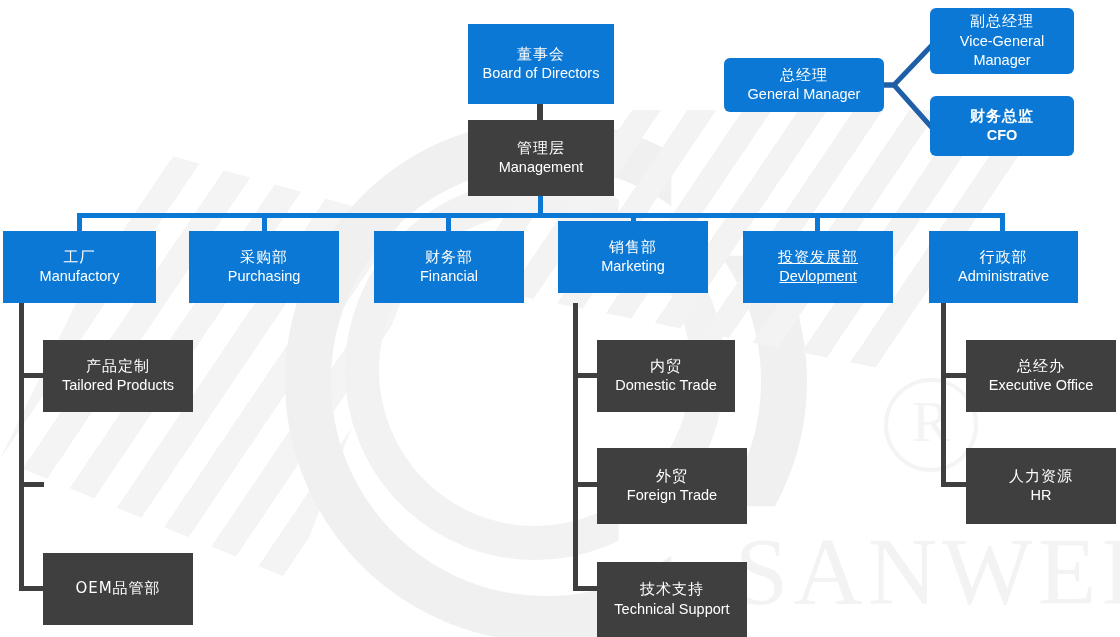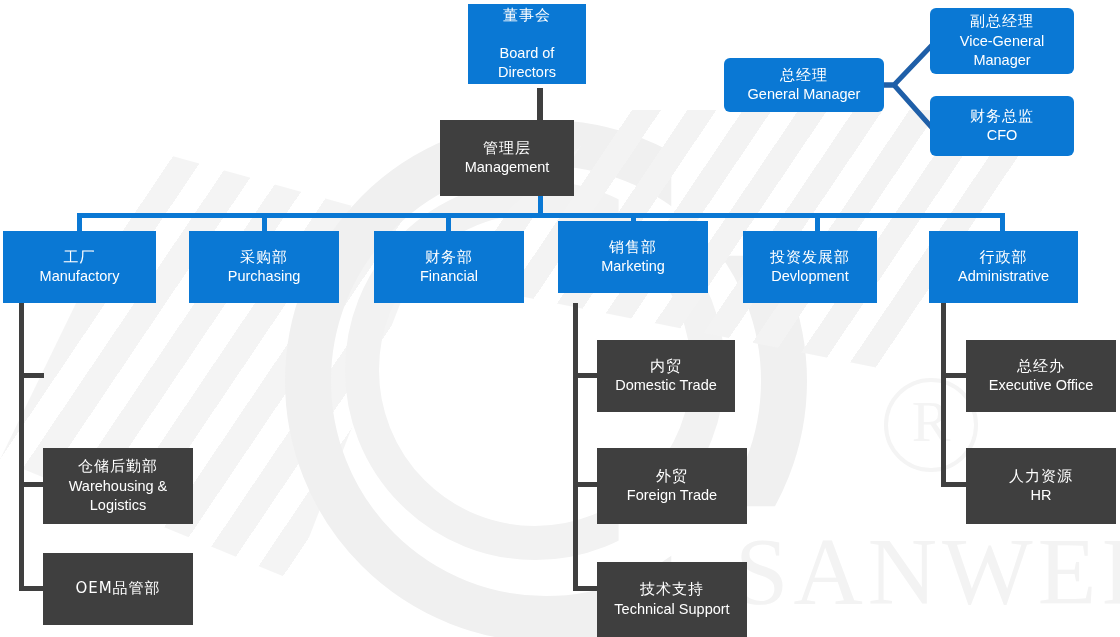--- a/index.html
+++ b/index.html
@@ -167,41 +167,41 @@
 
   <div class="conn conn-dark" style="left:573px; top:303px; width:5px; height:288px;"></div>
   <div class="conn conn-dark" style="left:573px; top:373px; width:25px; height:5px;"></div>
   <div class="conn conn-dark" style="left:573px; top:482px; width:25px; height:5px;"></div>
   <div class="conn conn-dark" style="left:573px; top:586px; width:25px; height:5px;"></div>
 
   <div class="conn conn-dark" style="left:941px; top:303px; width:5px; height:184px;"></div>
   <div class="conn conn-dark" style="left:941px; top:373px; width:25px; height:5px;"></div>
   <div class="conn conn-dark" style="left:941px; top:482px; width:25px; height:5px;"></div>
 
-  <div class="node blue" style="left:468px; top:4px; width:118px; height:80px;justify-content:space-between;">
+  <div class="node blue" style="left:468px; top:24px; width:146px; height:80px;">
     <span class="zh">董事会</span>
     <span class="en">Board of Directors</span>
   </div>
 
-  <div class="node dark" style="left:440px; top:120px; width:134px; height:76px;">
+  <div class="node dark" style="left:468px; top:120px; width:146px; height:76px;">
     <span class="zh">管理层</span>
     <span class="en">Management</span>
   </div>
 
   <div class="node blue rounded" style="left:724px; top:58px; width:160px; height:54px;">
     <span class="zh">总经理</span>
     <span class="en">General Manager</span>
   </div>
 
   <div class="node blue rounded" style="left:930px; top:8px; width:144px; height:66px;">
     <span class="zh">副总经理</span>
     <span class="en wrap">Vice-General Manager</span>
   </div>
 
-  <div class="node blue rounded" style="left:930px; top:96px; width:144px; height:60px;">
+  <div class="node blue rounded" style="left:930px; top:96px; width:144px; height:60px;font-weight:bold;">
     <span class="zh">财务总监</span>
     <span class="en">CFO</span>
   </div>
 
   <div class="node blue" style="left:3px; top:231px; width:153px; height:72px;">
     <span class="zh">工厂</span>
     <span class="en">Manufactory</span>
   </div>
 
   <div class="node blue" style="left:189px; top:231px; width:150px; height:72px;">
@@ -212,35 +212,35 @@
   <div class="node blue" style="left:374px; top:231px; width:150px; height:72px;">
     <span class="zh">财务部</span>
     <span class="en">Financial</span>
   </div>
 
   <div class="node blue" style="left:558px; top:221px; width:150px; height:72px;">
     <span class="zh">销售部</span>
     <span class="en">Marketing</span>
   </div>
 
-  <div class="node blue" style="left:743px; top:231px; width:134px; height:72px;">
+  <div class="node blue" style="left:743px; top:231px; width:150px; height:72px;text-decoration:underline;">
     <span class="zh">投资发展部</span>
     <span class="en">Devlopment</span>
   </div>
 
   <div class="node blue" style="left:929px; top:231px; width:149px; height:72px;">
     <span class="zh">行政部</span>
     <span class="en">Administrative</span>
   </div>
 
-
-  <div class="node dark" style="left:43px; top:448px; width:150px; height:76px;">
-    <span class="zh">仓储后勤部</span>
-    <span class="en wrap" style="max-width:124px;">Warehousing &amp; Logistics</span>
-  </div>
+  <div class="node dark" style="left:43px; top:340px; width:150px; height:72px;">
+    <span class="zh">产品定制</span>
+    <span class="en">Tailored Products</span>
+  </div>
+
 
   <div class="node dark" style="left:43px; top:553px; width:150px; height:72px;">
     <span class="zh">OEM品管部</span>
   </div>
 
   <div class="node dark" style="left:597px; top:340px; width:138px; height:72px;">
     <span class="zh">内贸</span>
     <span class="en">Domestic Trade</span>
   </div>
 

